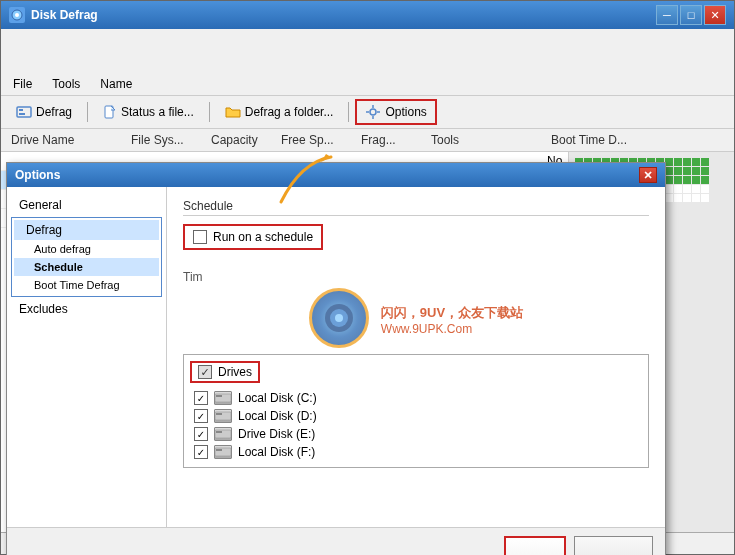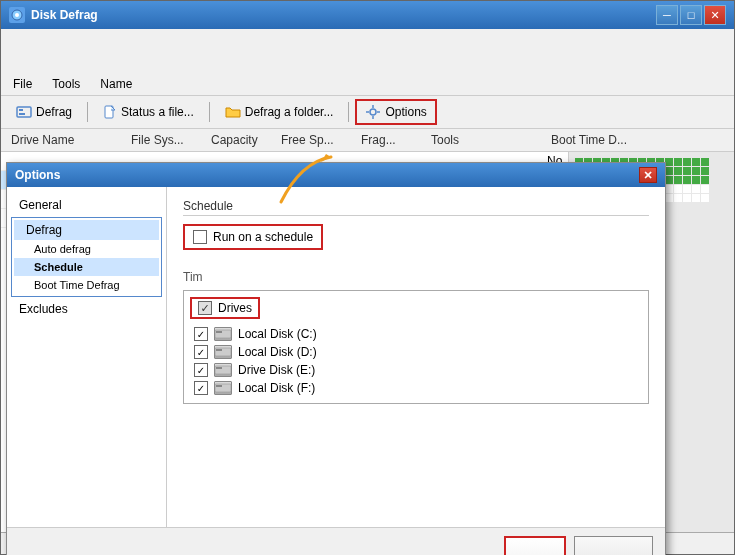--- a/index.html
+++ b/index.html
@@ -515,20 +515,35 @@
             </div>
 
             
 
             
             <div class="time-row">
               <span class="row-label">Tim</span>
             </div>
 
             
+            <div style="position:relative; height:60px; display:flex; align-items:center; justify-content:center;">
+              <div style="display:flex; align-items:center; gap:12px; opacity:0.75;">
+                <div class="watermark-logo">
+                  <svg width="30" height="30" viewBox="0 0 30 30">
+                    <circle cx="15" cy="15" r="14" fill="#1a4a8a"></circle>
+                    <circle cx="15" cy="15" r="9" fill="#3a80cc"></circle>
+                    <circle cx="15" cy="15" r="4" fill="#88ccff"></circle>
+                  </svg>
+                </div>
+                <div>
+                  <div style="font-size:13px; font-weight:bold; color:#cc3300;">闪闪，9UV，众友下载站</div>
+                  <div style="font-size:12px; color:#cc3300;">Www.9UPK.Com</div>
+                </div>
+              </div>
+            </div>
 
             
             <div style="border:1px solid #aaa; padding:6px; margin-top:4px;">
               
               <div class="drives-header">
                 <div class="checkbox" style="background:#e0e0e0;">
                   <span class="checkmark" style="font-size:11px;">✓</span>
                 </div>
                 <span>Drives</span>
               </div>

